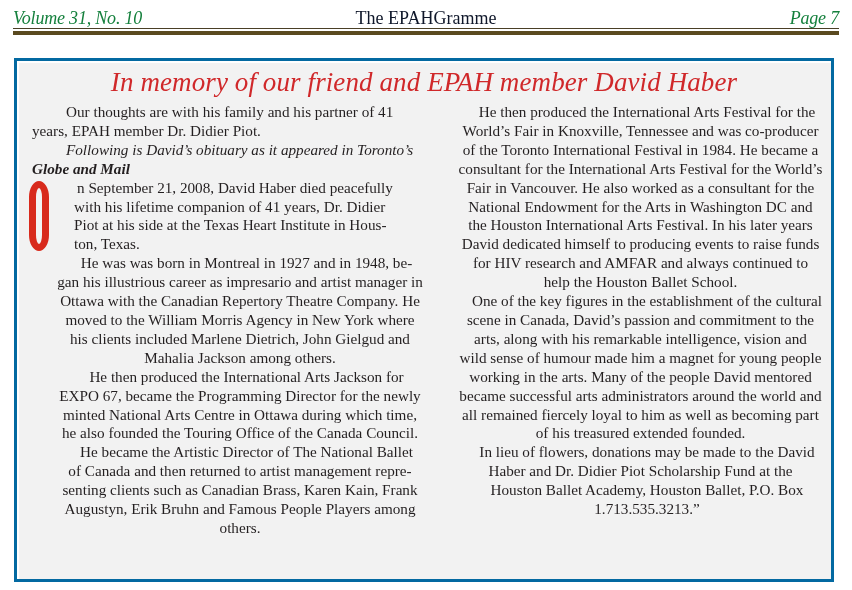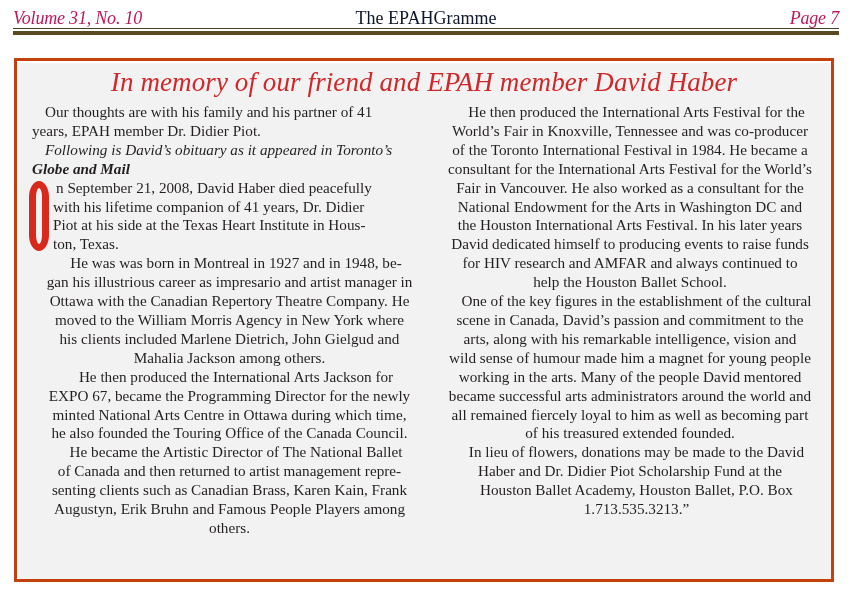--- a/index.html
+++ b/index.html
@@ -21,21 +21,21 @@
       left: 13px;
       top: 6px;
       width: 826px;
       height: 22px;
     }
     .rh-left, .rh-right {
       position: absolute;
       top: 2px;
       font-style: italic;
       font-size: 18px;
-      color: #be185d;
+      color: #15803d;
       letter-spacing: -0.2px;
     }
     .rh-left { left: 0; }
     .rh-right { right: 0; }
     .rh-center {
       position: absolute;
       left: 0;
       right: 0;
       top: 2px;
       text-align: center;
@@ -59,21 +59,21 @@
       background: #5a4a20;
     }
     
     .article-box {
       position: absolute;
       left: 14px;
       top: 58px;
       width: 820px;
       height: 524px;
       box-sizing: border-box;
-      border: 3px solid #c2410c;
+      border: 3px solid #0369a1;
       background: #f2f2f2;
     }
     .article-box::before {
       content: "";
       position: absolute;
       left: 0;
       top: 0;
       right: 0;
       bottom: 0;
       border-top: 2px solid #ffffff;
@@ -116,21 +116,21 @@
     .dropcap {
       position: absolute;
       left: -3px;
       top: 2px;
       width: 20px;
       height: 70px;
       box-sizing: border-box;
       border: 7px solid #d82a1c;
       border-radius: 10px / 16px;
     }
-    .line { display: block; white-space: nowrap; }
+    .line { display: block; white-space: nowrap; margin-left: 21px; }
     .indent { padding-left: 13px; }
   </style>
 </head>
 <body>
 
 <div class="running-head">
   <span class="rh-left">Volume 31, No. 10</span>
   <span class="rh-center">The EPAHGramme</span>
   <span class="rh-right">Page 7</span>
 </div>

